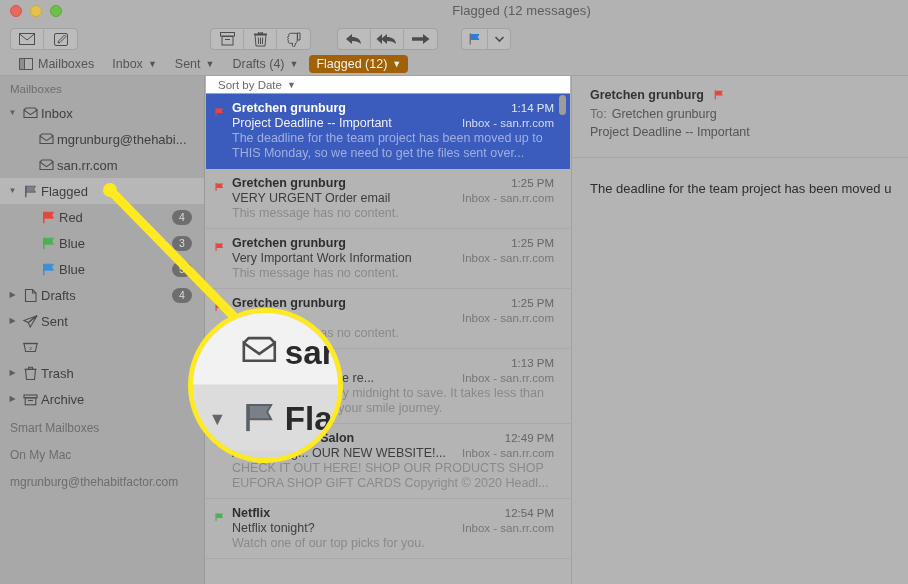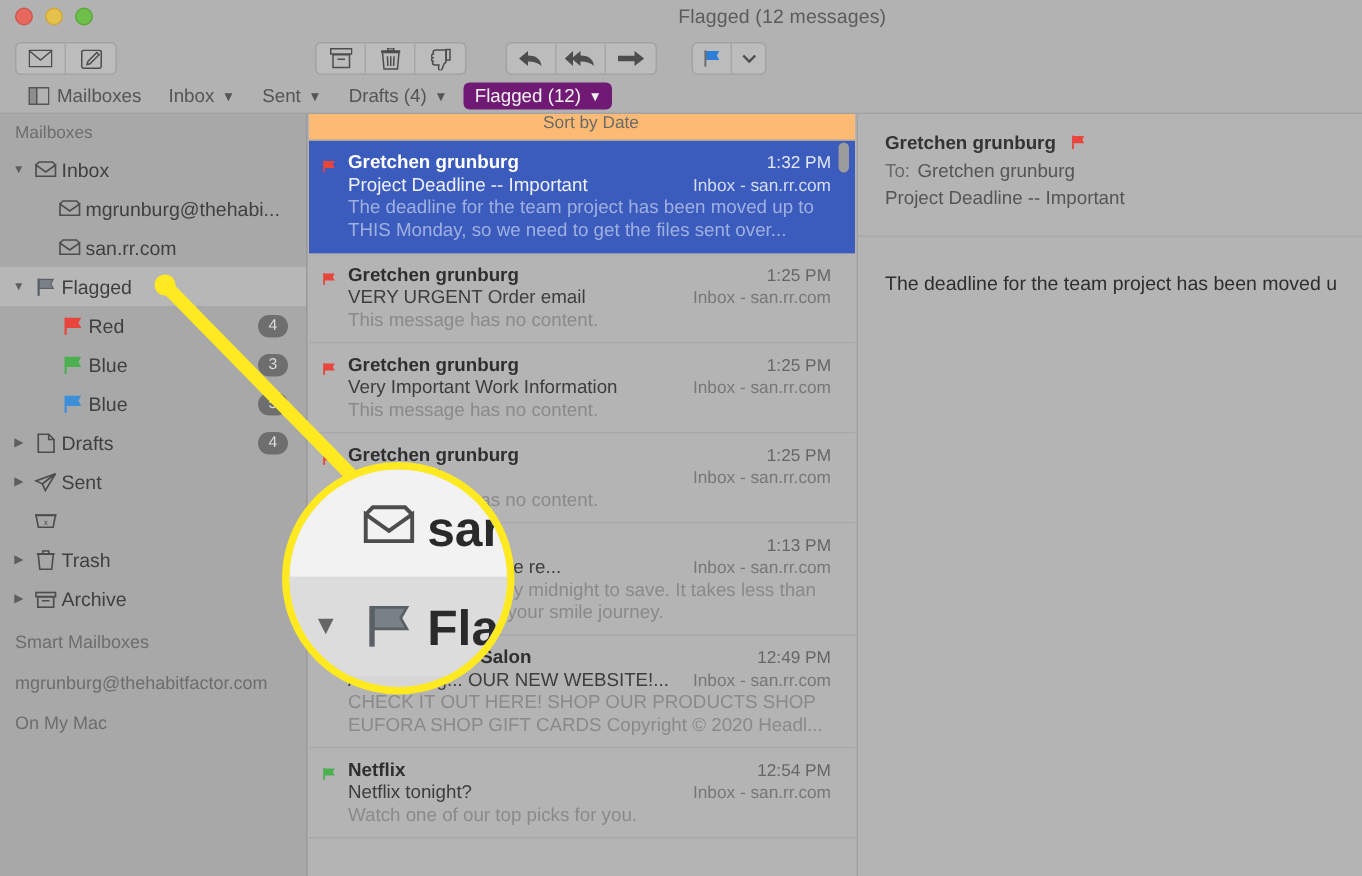--- a/index.html
+++ b/index.html
@@ -50,21 +50,21 @@
   .favbar{
     position:absolute; left:0; top:52px; width:908px; height:24px;
     background:#b2b2b2; border-bottom:1px solid #a3a3a3;
     display:flex; align-items:center; padding-left:12px; gap:4px;
   }
   .fav{
     display:flex; align-items:center; gap:5px;
     font-size:12.5px; color:#555; padding:2px 7px; border-radius:4px;
     white-space:nowrap;
   }
-  .fav.active{ background:#701a75; color:#f2f2f2; }
+  .fav.active{ background:#a16207; color:#f2f2f2; }
   .chev{ font-size:9px; line-height:1; position:relative; top:1px; }
 
   
   .sidebar{
     position:absolute; left:0; top:76px; width:205px; height:508px;
     background:#a8a8a8; border-right:1px solid #9a9a9a;
     padding-top:4px; overflow:hidden;
   }
   .sb-header{
     font-size:11.5px; color:#6e6e6e; padding:3px 0 5px 10px; font-weight:400;
@@ -91,23 +91,23 @@
   .sb-section{
     font-size:12px; color:#6d6d6d; padding:9px 0 4px 10px;
   }
 
   
   .msglist{
     position:absolute; left:206px; top:76px; width:364px; height:508px;
     background:#b4b4b4; overflow:hidden;
   }
   .sortbar{
-    height:18px; background:#fdba74; border-bottom:1px solid #a4a4a4;
+    height:18px; background:#ffffff; border-bottom:1px solid #a4a4a4;
     display:flex; align-items:center; padding-left:12px;
-    font-size:11.5px; color:#6a6a6a; gap:5px;flex-direction:column;
+    font-size:11.5px; color:#6a6a6a; gap:5px;
   }
   .msgrow{
     position:relative; border-bottom:1px solid #a8a8a8;
     padding:7px 16px 7px 26px; background:#b4b4b4;
   }
   .msgrow.selected{ background:#3b5bbd; border-bottom-color:#3b5bbd; }
   .flagdot{ position:absolute; left:8px; top:10px; }
   .m-line1{ display:flex; justify-content:space-between; align-items:baseline; }
   .m-from{ font-size:12.5px; font-weight:bold; color:#2f2f2f; }
   .m-time{ font-size:11.5px; color:#666; }
@@ -408,39 +408,39 @@
               <rect x="2" y="3" width="13" height="2.8" fill="none" stroke="#4d4d4d" stroke-width="1.1"></rect>
               <rect x="3.2" y="5.8" width="10.6" height="7" fill="none" stroke="#4d4d4d" stroke-width="1.1"></rect>
               <line x1="6" y1="8.5" x2="11" y2="8.5" stroke="#4d4d4d" stroke-width="1.1"></line>
             </svg>
           </span>
           <span class="lbl">Archive</span>
         </div>
       </div>
     <div id="sb-sections">
         <div class="sb-section">Smart Mailboxes</div>
+        <div class="sb-section">On My Mac</div>
         <div class="sb-section">mgrunburg@thehabitfactor.com</div>
-        <div class="sb-section">On My Mac</div>
       </div>
   </div>
 
   <div class="msglist">
     <div class="sortbar">
       <span>Sort by Date</span>
       <span class="chev">▼</span>
     </div>
     <div id="msg-rows">
         <div class="msgrow selected">
           <span class="flagdot"><svg width="11" height="11" viewBox="0 0 12 12">
               <path d="M2.5 1.5 h7.5 l-1.4 2.5 l1.4 2.5 h-7.5 Z" fill="#e8453c"></path>
               <rect x="1.6" y="1.2" width="1.3" height="8.5" fill="#e8453c"></rect>
             </svg></span>
           <div class="m-line1">
             <span class="m-from">Gretchen grunburg</span>
-            <span class="m-time">1:32 PM</span>
+            <span class="m-time">1:14 PM</span>
           </div>
           <div class="m-line2">
             <span class="m-subj">Project Deadline -- Important</span>
             <span class="m-mbox">Inbox - san.rr.com</span>
           </div>
           <div class="m-prev">The deadline for the team project has been moved up to THIS Monday, so we need to get the files sent over...</div>
         </div>
         <div class="msgrow">
           <span class="flagdot"><svg width="11" height="11" viewBox="0 0 12 12">
               <path d="M2.5 1.5 h7.5 l-1.4 2.5 l1.4 2.5 h-7.5 Z" fill="#e8453c"></path>

